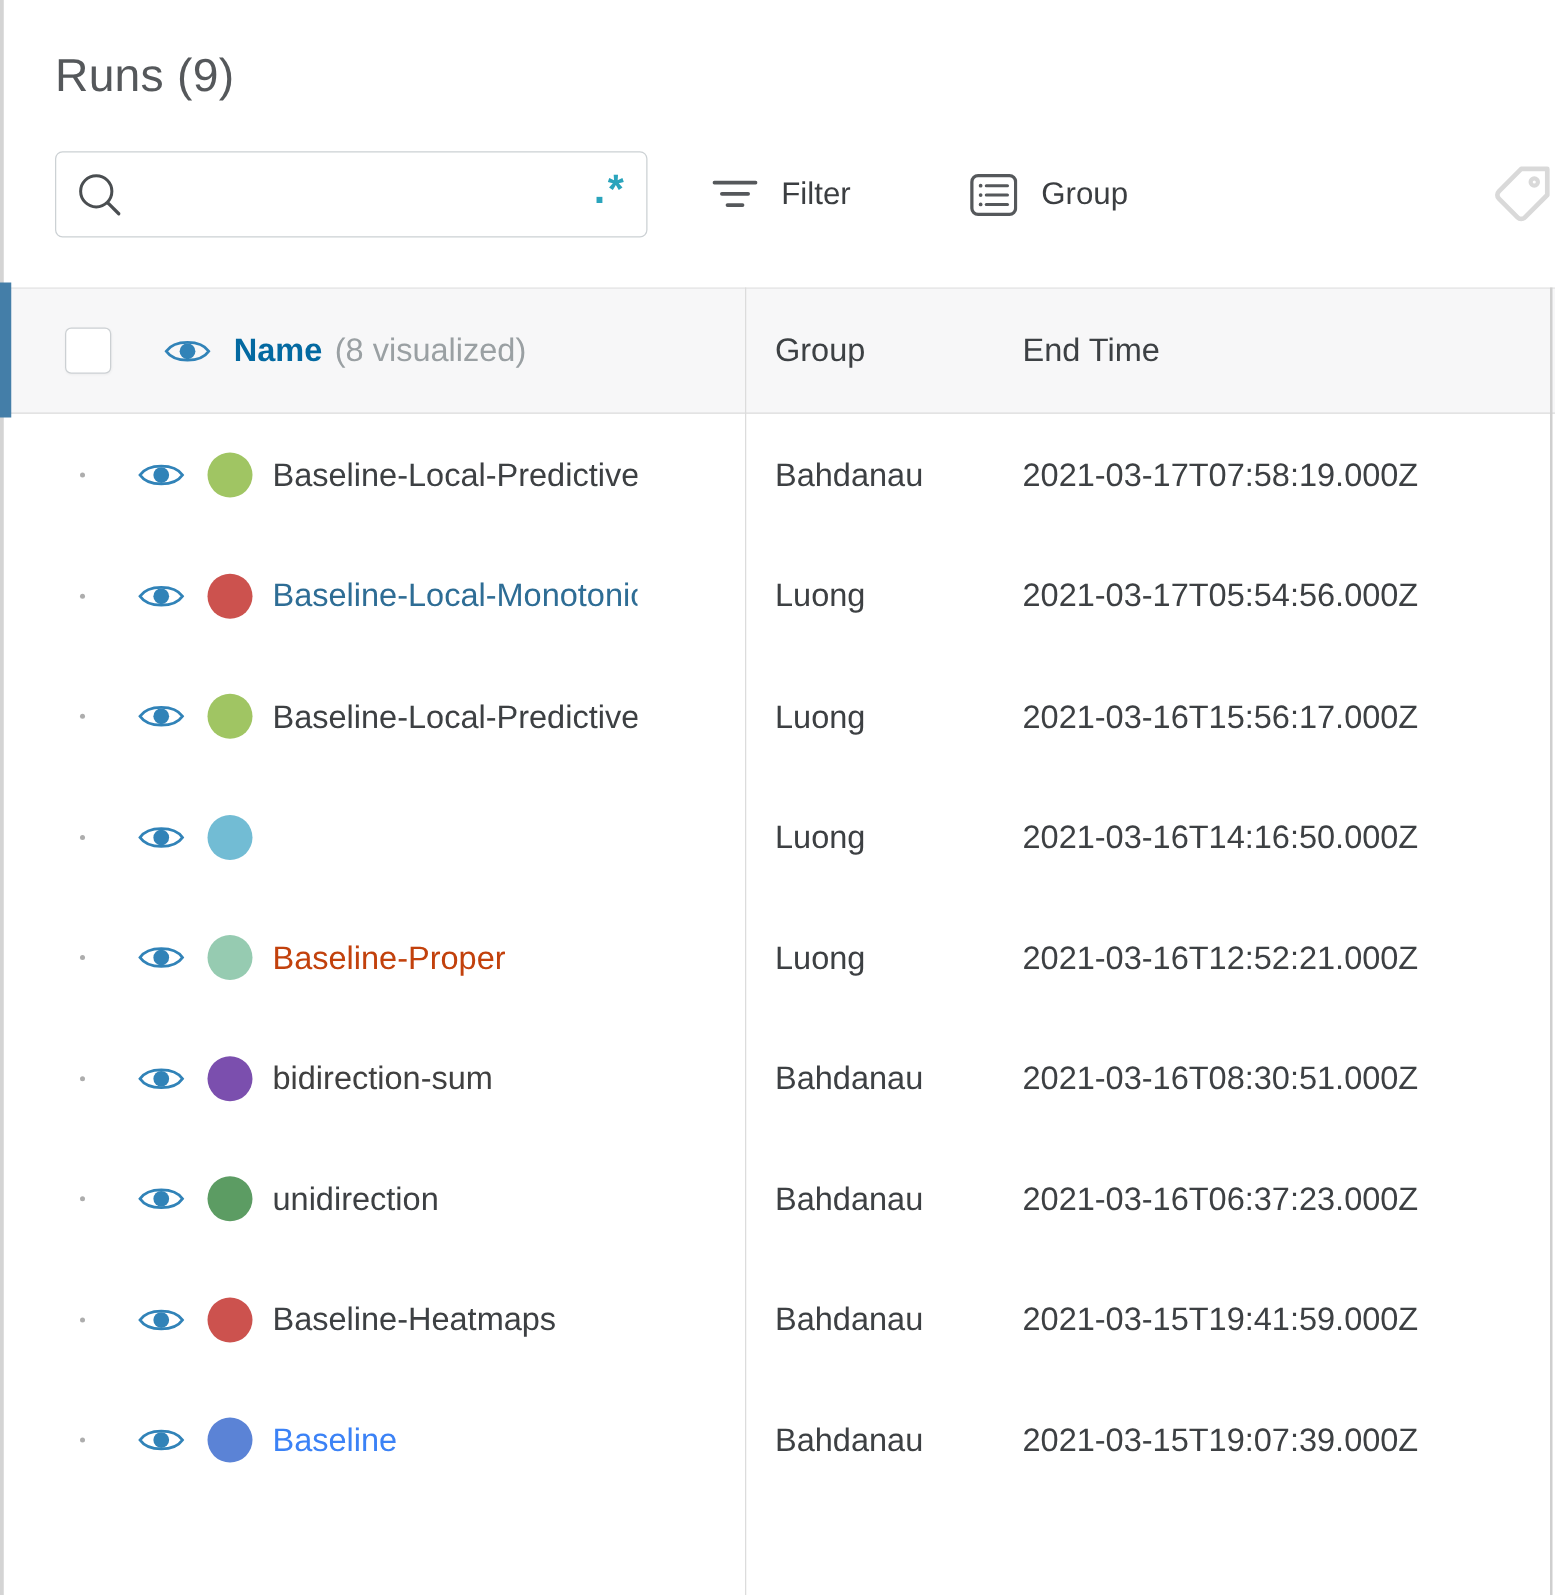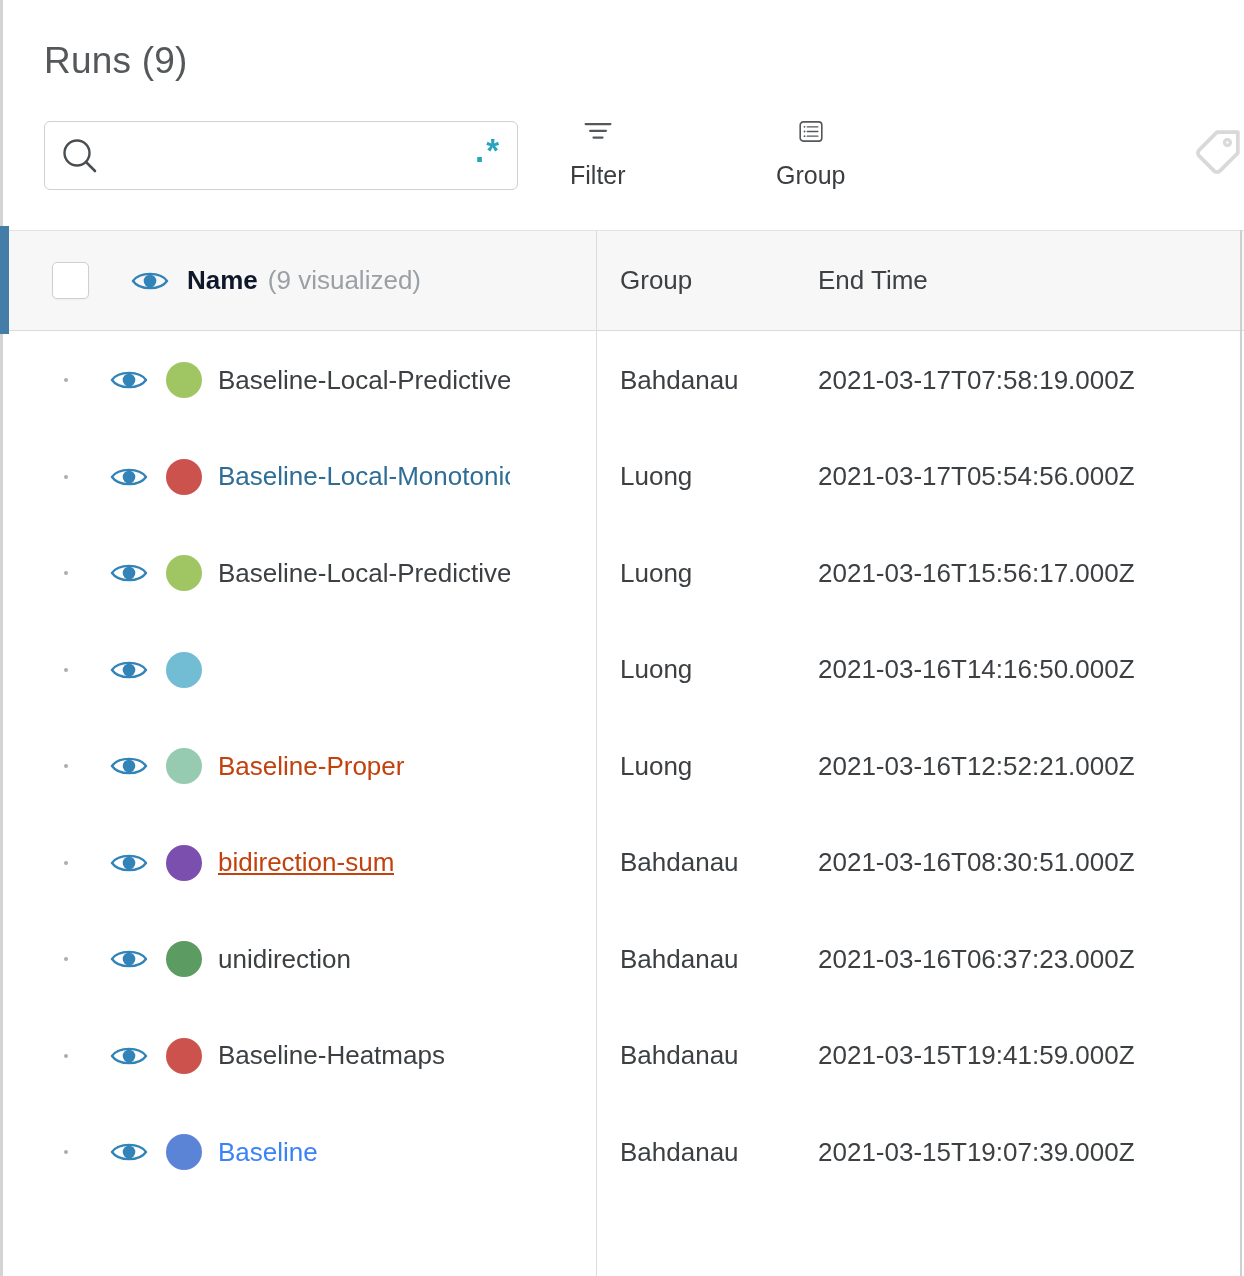--- a/index.html
+++ b/index.html
@@ -16,40 +16,40 @@
   .search-box { position:absolute; left:44px; top:121px; width:474px; height:69px;
     border:1.5px solid #ccd1d4; border-radius:6px; background:#fff;
     display:flex; align-items:center; padding:0 16px; }
   .search-box svg { flex:0 0 auto; }
   .search-input { flex:1 1 auto; border:none; outline:none; height:60px; margin-left:10px;
     font-size:25px; font-family:inherit; color:#3d4043; background:transparent; min-width:0; }
   .regex-toggle { flex:0 0 auto; font-size:33px; font-weight:600; color:#2aa4bc;
     letter-spacing:2px; line-height:30px; padding-bottom:10px; cursor:pointer; }
 
   .tool-btn { position:absolute; top:121px; height:69px; display:flex; align-items:center;
-    gap:19px; cursor:pointer;flex-direction:column; }
+    gap:19px; cursor:pointer; }
   .tool-btn .lbl { font-size:25px; color:#3b3e41; }
   .btn-filter { left:570px; }
   .btn-group  { left:776px; }
   .btn-sort   { left:998px; }
   .btn-tag    { left:1192px; top:128px; height:56px; }
 
   
   .blue-strip { position:absolute; left:0; top:226px; width:9px; height:108px; background:#447ea8; }
 
   .grid-cols { display:grid; grid-template-columns:596px 197px 451px; }
 
   .table-header { position:absolute; left:0; top:230px; width:1244px; height:101px;
     background:#f7f7f8; border-top:1px solid #e3e3e3; border-bottom:1px solid #dbdbdb;
     align-items:center; }
   .th-name-cell { display:flex; align-items:center; }
   .checkbox { width:37px; height:37px; margin-left:52px; background:#fff;
     border:1.5px solid #ccd0d3; border-radius:5px; box-shadow:0 1px 2px rgba(0,0,0,.04); cursor:pointer; }
   .th-eye { margin-left:23px; }
-  .th-name { margin-left:18px; font-size:26px; font-weight:600; color:#0f172a; white-space:nowrap; }
+  .th-name { margin-left:18px; font-size:26px; font-weight:600; color:#0369a1; white-space:nowrap; }
   .th-vis { margin-left:10px; font-size:26px; color:#9aa0a3; white-space:nowrap; }
   .th-col { font-size:26px; color:#3d4144; padding-left:24px; }
   .th-col.end { padding-left:25px; }
 
   .rows { position:absolute; left:0; top:332px; width:1244px; }
   .row { height:96.5px; align-items:center; }
   .name-cell { display:flex; align-items:center; overflow:hidden; height:100%; }
   .drag-dot { width:4px; height:4px; border-radius:50%; background:#adadad; margin-left:64px;
     flex:0 0 auto; cursor:grab; }
   .eye { margin-left:42px; display:flex; align-items:center; flex:0 0 auto; cursor:pointer; }
@@ -116,21 +116,21 @@
   <div class="table-header grid-cols">
     <div class="th-name-cell">
       <div class="checkbox"></div>
       <span class="eye th-eye">
         <svg width="38" height="26" viewBox="0 0 38 26">
           <path d="M2 13 C 8.5 3.5, 29.5 3.5, 36 13 C 29.5 22.5, 8.5 22.5, 2 13 Z" fill="none" stroke="#3183b8" stroke-width="2.3"></path>
           <circle cx="19" cy="13" r="6.3" fill="#3183b8"></circle>
         </svg>
       </span>
       <span class="th-name">Name</span>
-      <span class="th-vis">(9 visualized)</span>
+      <span class="th-vis">(8 visualized)</span>
     </div>
     <div class="th-col">Group</div>
     <div class="th-col end">End Time</div>
   </div>
 
   <div class="blue-strip"></div>
 
   <div class="rows">
 
     <div class="row grid-cols">
@@ -215,21 +215,21 @@
     <div class="row grid-cols">
       <div class="name-cell">
         <span class="drag-dot"></span>
         <span class="eye">
           <svg width="38" height="26" viewBox="0 0 38 26">
               <path d="M2 13 C 8.5 3.5, 29.5 3.5, 36 13 C 29.5 22.5, 8.5 22.5, 2 13 Z" fill="none" stroke="#3183b8" stroke-width="2.3"></path>
               <circle cx="19" cy="13" r="6.3" fill="#3183b8"></circle>
             </svg>
         </span>
         <span class="run-dot" style="background-color: rgb(123, 79, 174);"></span>
-        <span class="run-name" style="color: #c2410c; text-decoration: underline;">bidirection-sum</span>
+        <span class="run-name" style="color: #404040;">bidirection-sum</span>
       </div>
       <div class="group-cell">Bahdanau</div>
       <div class="time-cell">2021-03-16T08:30:51.000Z</div>
     </div>
 
     <div class="row grid-cols">
       <div class="name-cell">
         <span class="drag-dot"></span>
         <span class="eye">
           <svg width="38" height="26" viewBox="0 0 38 26">

